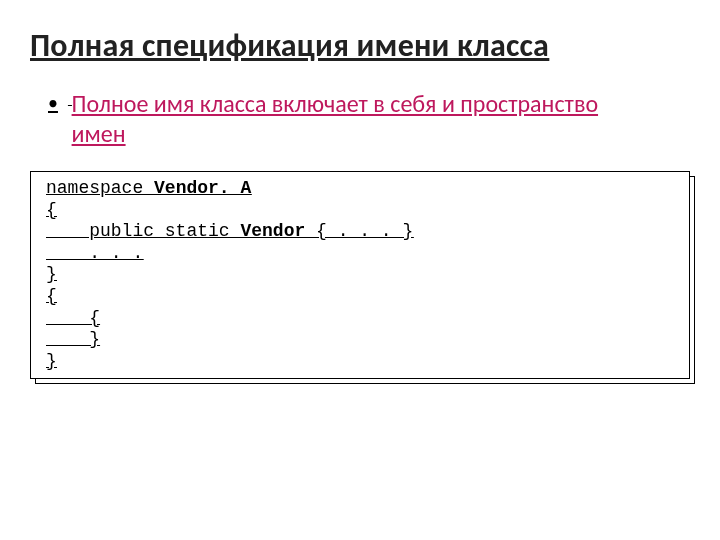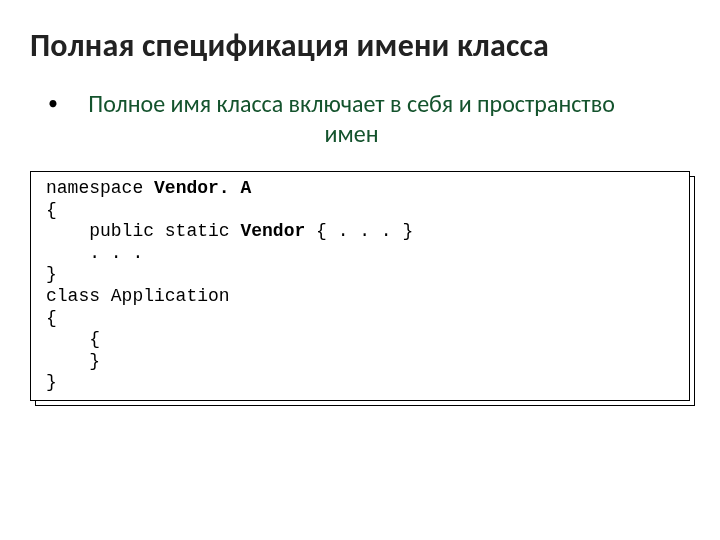--- a/index.html
+++ b/index.html
@@ -1,15 +1,15 @@
 <!DOCTYPE html>
 <html><head>
   <meta charset="utf-8">
   <style>
-    * { margin: 0; padding: 0; box-sizing: border-box; }
+    * { margin: 0; padding: 0; box-sizing: border-box; text-decoration: underline; }
     body {
       width: 720px;
       height: 540px;
       background: #fff;
       font-family: Calibri, Arial, sans-serif;
       padding: 20px 30px;
     }
     .title {
       font-size: 32px;
       color: #222;
@@ -25,24 +25,23 @@
       display: inline-block;
       vertical-align: top;
       font-size: 20px;
       line-height: 28px;
       margin-right: 10px;
     }
     .bullet-text {
       display: inline-block;
       vertical-align: top;
       font-size: 24px;
-      color: #14532d;
+      color: #be185d;
       width: 560px;
       line-height: 1.25;
-      text-align: center;
     }
     .code-box-shadow {
       position: relative;
       margin-top: 8px;
     }
     .code-box-back {
       position: absolute;
       top: 5px;
       left: 5px;
       right: -5px;
@@ -90,19 +89,18 @@
 </div>
 
 <div class="code-box-shadow">
   <div class="code-box-back"></div>
   <div class="code-box">
     <div class="code-line"><span>namespace </span><span class="b">Vendor. A</span></div>
     <div class="code-line">{</div>
     <div class="code-line"><span>    public static </span><span class="b">Vendor</span><span> { . . . }</span></div>
     <div class="code-line">    . . .</div>
     <div class="code-line">}</div>
-    <div class="code-line">class Application</div>
     <div class="code-line">{</div>
     <div class="code-line">    {</div>
     <div class="code-line">    }</div>
     <div class="code-line">}</div>
   </div>
 </div>
 
 </body></html>

